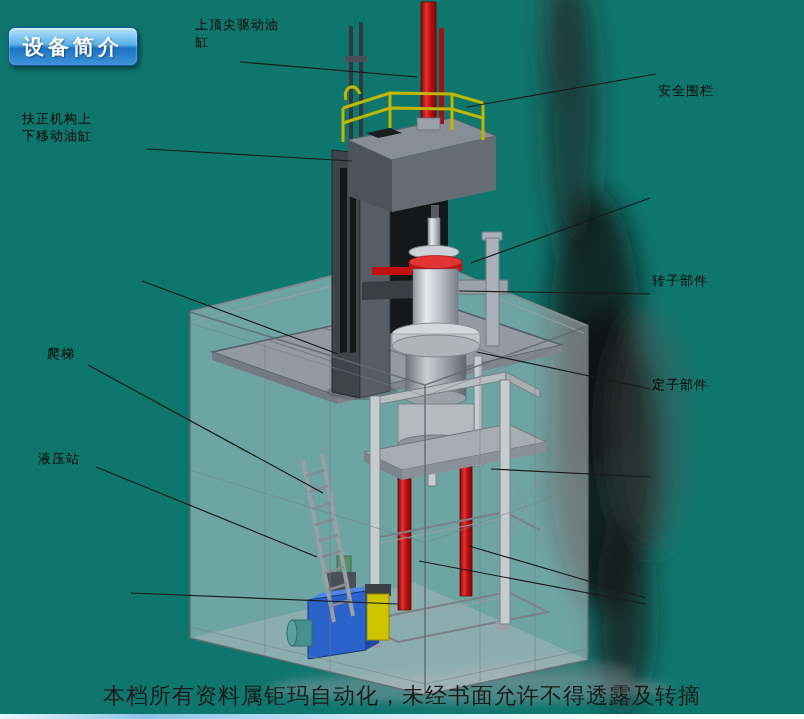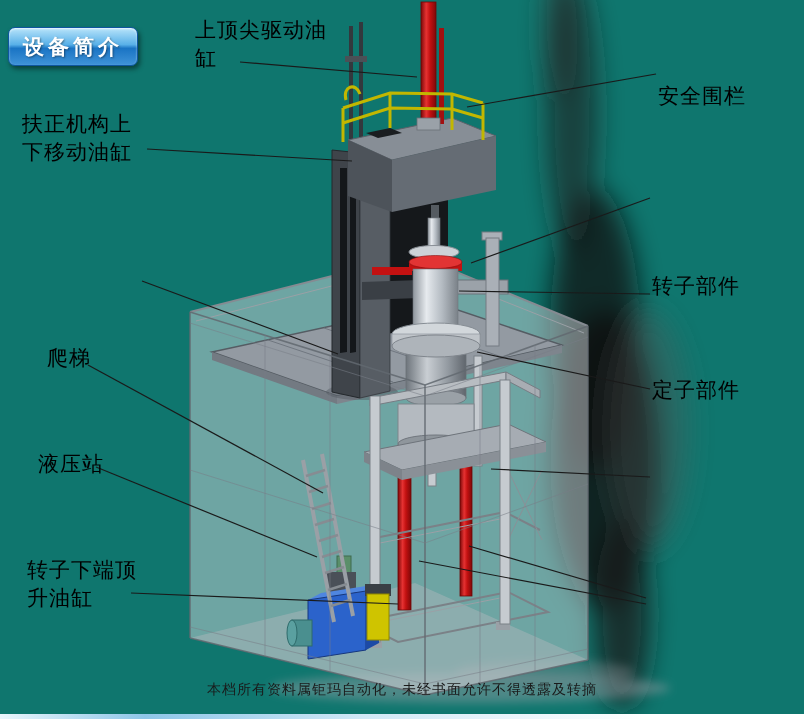--- a/index.html
+++ b/index.html
@@ -1,28 +1,28 @@
 <!DOCTYPE html>
 <html style="--badge-top: #b8e4fa; --badge-bottom: #1a74c4; --cylinder-red: #c31111; --railing-yellow: #c2b700; --hydraulic-blue: #2b63cb; --leader-line: #1a1a1a; --frame-gray: #8a9097;"><head>
 <meta charset="utf-8">
 <style>
   html,body{margin:0;padding:0;background:#fff;}
   #canvas{position:relative;width:804px;height:719px;background:#0f766e;overflow:hidden;
           font-family:"Liberation Sans","DejaVu Sans",sans-serif;}
   #machine{position:absolute;left:0;top:0;}
-  .lbl{position:absolute;color:#000;font-size:21px;line-height:1.32;white-space:pre-line;
+  .lbl{position:absolute;color:#000;font-size:13px;line-height:1.32;white-space:pre-line;
        font-weight:500;letter-spacing:1px;}
   .badge{position:absolute;left:8px;top:27px;width:128px;height:37px;border-radius:7px;
        background:linear-gradient(180deg,#b8e4fa 0%,#58b0e8 45%,#1a74c4 55%,#3f93d8 100%);
        border:1px solid #0e56a0;
        box-shadow:2px 3px 5px rgba(0,0,0,.45), inset 0 1px 2px rgba(255,255,255,.7);
        display:flex;align-items:center;justify-content:center;
        color:#fff;font-size:21px;font-weight:700;letter-spacing:4px;
        text-shadow:1px 1px 2px rgba(0,0,0,.4);}
-  .footer{position:absolute;left:0;right:0;top:681px;text-align:center;font-size:14px;color:#1a1a1a;
+  .footer{position:absolute;left:0;right:0;top:681px;text-align:center;font-size:22px;color:#1a1a1a;
        font-family:"Liberation Serif","DejaVu Serif",serif;letter-spacing:1px;}
   .bottom-strip{position:absolute;left:0;bottom:0;width:100%;height:5px;
        background:linear-gradient(90deg,#eaf6fc 0%,#8ec6e8 18%,#cfe8f6 45%,#ffffff 80%);}
 </style>
 </head>
 <body>
 
 <div id="canvas">
 
   <svg id="machine" width="804" height="719" viewBox="0 0 804 719">
@@ -256,18 +256,16 @@
 
   <div class="lbl" style="left:195px;top:16px;">上顶尖驱动油
 缸</div>
   <div class="lbl" style="left:658px;top:62px;margin-top:20px;">安全围栏</div>
   <div class="lbl" style="left:22px;top:110px;">扶正机构上
 下移动油缸</div>
   <div class="lbl" style="left:652px;top:272px;">转子部件</div>
   <div class="lbl" style="left:47px;top:345px;font-family:Liberation Serif, serif;">爬梯</div>
   <div class="lbl" style="left:652px;top:376px;">定子部件</div>
   <div class="lbl" style="left:38px;top:450px;">液压站</div>
-  <div class="lbl" style="left:27px;top:556px;">转子下端顶
-升油缸</div>
 
   <div class="footer">本档所有资料属钜玛自动化，未经书面允许不得透露及转摘</div>
   <div class="bottom-strip"></div>
 </div>
 
 </body></html>

